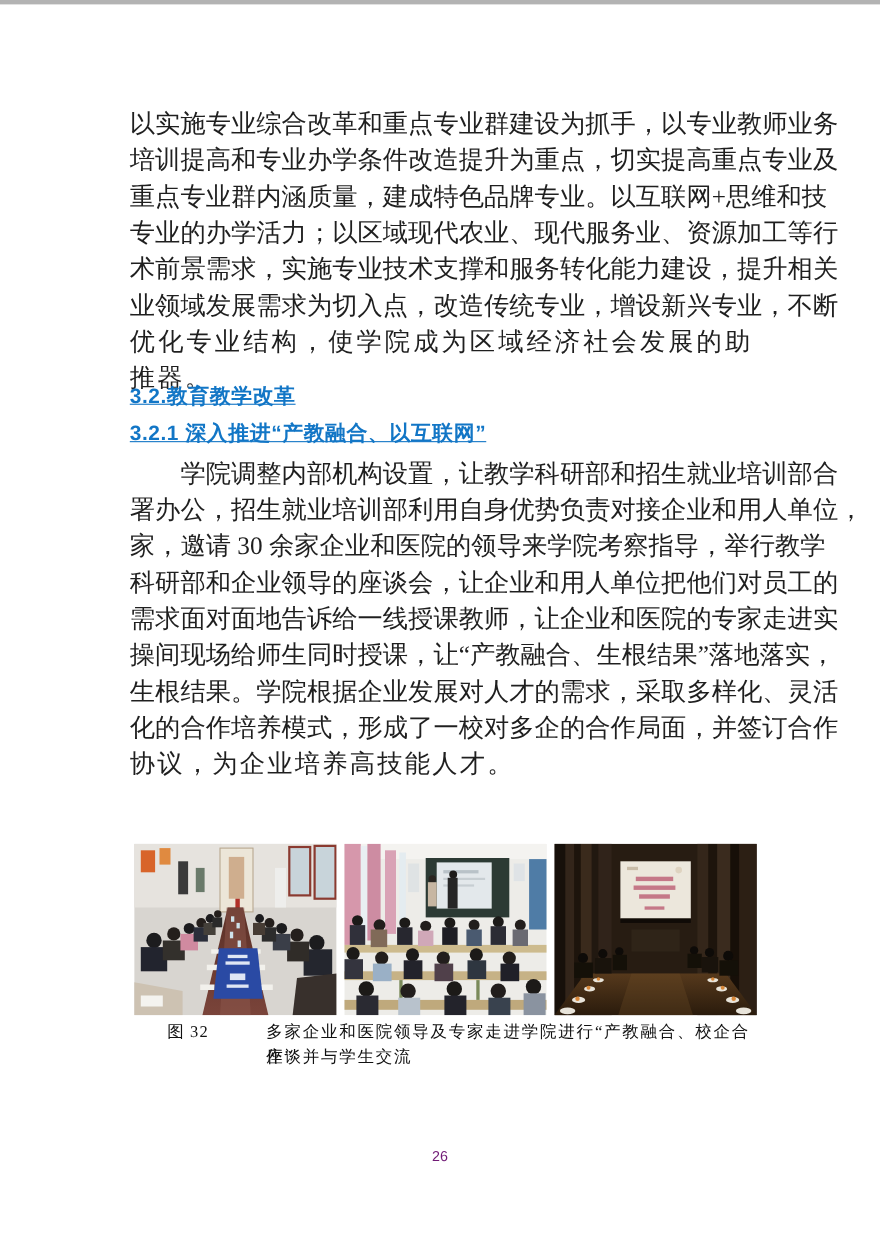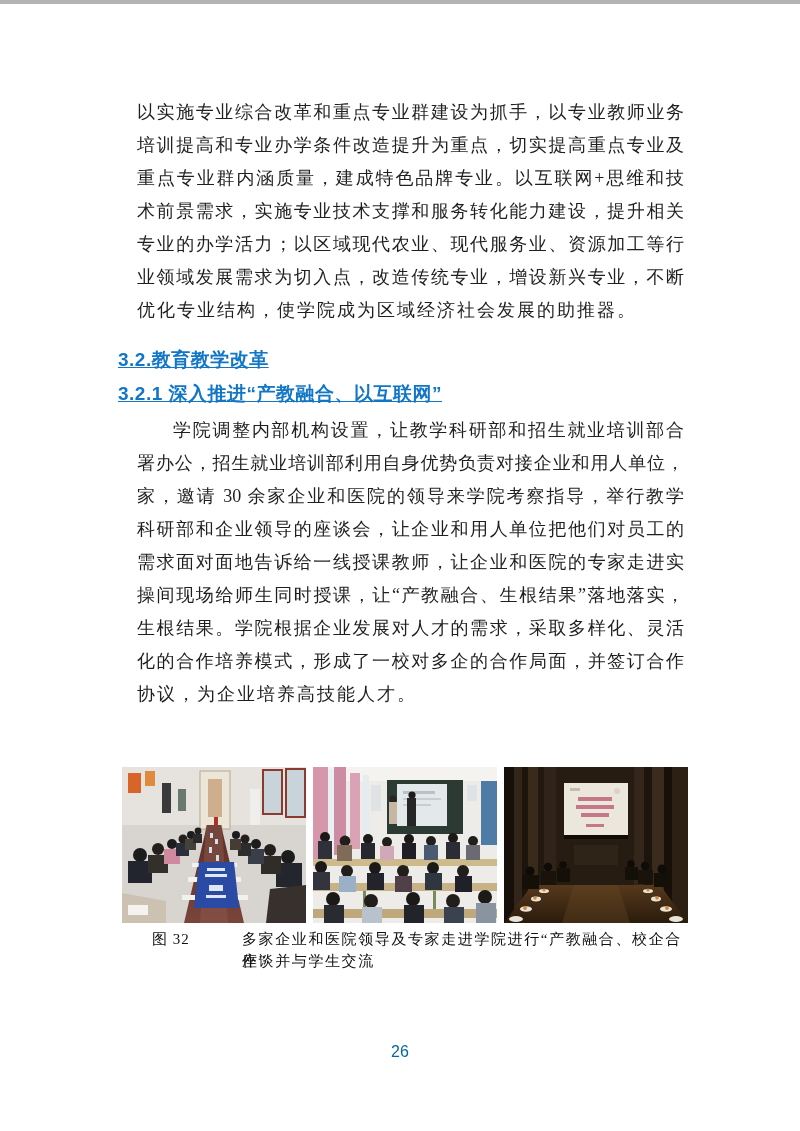--- a/index.html
+++ b/index.html
@@ -9,23 +9,23 @@
     background:#ffffff;
     overflow:hidden;
     font-family:"Liberation Serif","DejaVu Serif",serif;
     color:#1f1f1f;
   }
   .top-rule{position:absolute;left:0;top:0;width:800px;height:4px;background:#b3b3b3;}
   .para{position:absolute;left:118px;width:566px;}
   .para1{top:96px;}
   .para2{top:414px;}
   .tline{
-    height:33px;line-height:33px;font-size:18px;
+    height:33px;line-height:33px;font-size:23px;
     text-align:justify;text-align-last:justify;
-    white-space:nowrap;overflow:visible;margin-left:19px;
+    white-space:nowrap;overflow:visible;
   }
   .tline.lastline{text-align-last:left;letter-spacing:2px;white-space:normal;}
   .tline.indent{text-indent:2em;}
   .heading{
     position:absolute;left:118px;
     font-size:19px;font-weight:bold;
     font-family:"Liberation Sans","DejaVu Sans",sans-serif;
     letter-spacing:0.5px;
     text-decoration:underline;
   }
@@ -37,36 +37,36 @@
   .photo.p2{left:191px;}
   .photo.p3{left:382px;}
   .caption{
     position:absolute;left:152px;top:928px;width:540px;
     display:flex;font-size:15px;line-height:22px;color:#111;gap:44px;
   }
   .caption-label{flex:0 0 46px;letter-spacing:1px;}
   .caption-line{letter-spacing:1.6px;height:22px;}
   .pagenum{
     position:absolute;left:0;top:1043px;width:800px;
-    text-align:center;font-size:16px;color:#0369a1;
+    text-align:center;font-size:13px;color:#701a75;
     font-family:"Liberation Sans","DejaVu Sans",sans-serif;
   }
 </style>
 </head>
 <body>
 
 <div class="page">
   <div class="top-rule"></div>
 
   <div class="para para1">
     <div class="tline">以实施专业综合改革和重点专业群建设为抓手，以专业教师业务</div>
     <div class="tline">培训提高和专业办学条件改造提升为重点，切实提高重点专业及</div>
     <div class="tline">重点专业群内涵质量，建成特色品牌专业。以互联网+思维和技</div>
+    <div class="tline">专业的办学活力；以区域现代农业、现代服务业、资源加工等行</div>
     <div class="tline">术前景需求，实施专业技术支撑和服务转化能力建设，提升相关</div>
-    <div class="tline">专业的办学活力；以区域现代农业、现代服务业、资源加工等行</div>
     <div class="tline">业领域发展需求为切入点，改造传统专业，增设新兴专业，不断</div>
     <div class="tline lastline">优化专业结构，使学院成为区域经济社会发展的助推器。</div>
   </div>
 
   <div class="heading h-section heading-blue" style="color: rgb(18, 118, 198);">3.2.教育教学改革</div>
   <div class="heading h-subsection heading-blue" style="color: rgb(18, 118, 198);">3.2.1  深入推进“产教融合、以互联网”</div>
 
   <div class="para para2">
     <div class="tline indent">学院调整内部机构设置，让教学科研部和招生就业培训部合</div>
     <div class="tline">署办公，招生就业培训部利用自身优势负责对接企业和用人单位，</div>

